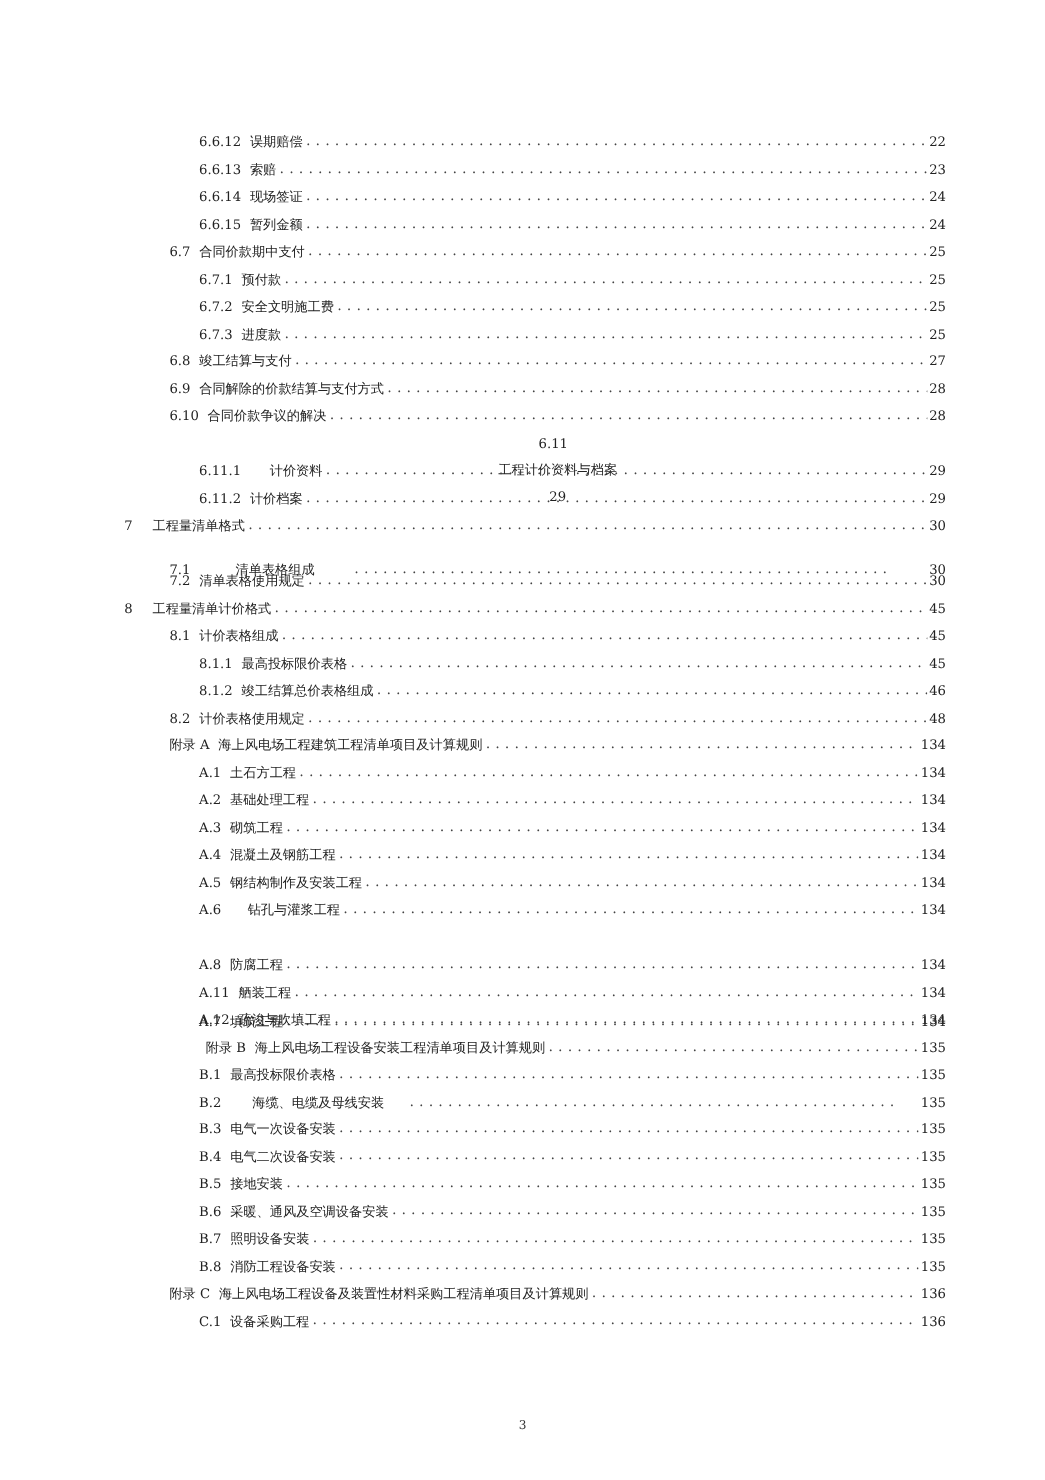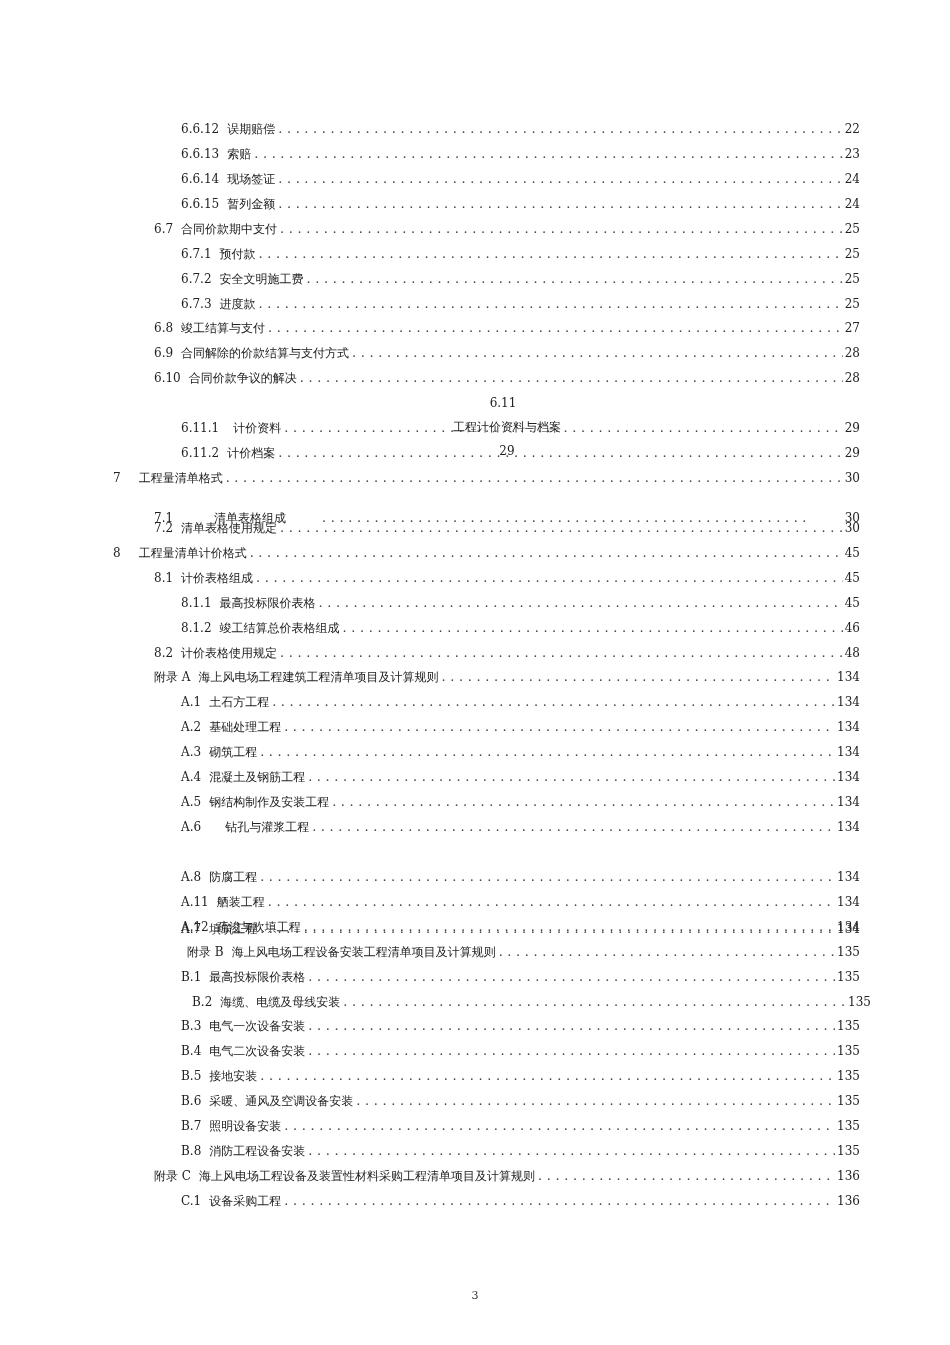--- a/index.html
+++ b/index.html
@@ -99,21 +99,21 @@
       <span class="leader"></span>
       <span class="page">28</span>
     </div>
     <div class="toc-row" style="top: 274.23px; left: 154px; width: 706px; flex-direction: column;">
       <span class="num" style="margin-right: 8px;">6.11</span>
       <span class="title">工程计价资料与档案</span>
       <span class="leader"></span>
       <span class="page">29</span>
     </div>
     <div class="toc-row" style="top: 299.16px; left: 181px; width: 679px;">
-      <span class="num" style="margin-right: 14px;">6.11.1</span>
+      <span class="num" style="margin-right: 26px;">6.11.1</span>
       <span class="title">计价资料</span>
       <span class="leader"></span>
       <span class="page">29</span>
     </div>
     <div class="toc-row" style="top: 324.09px; left: 181px; width: 679px;">
       <span class="num" style="margin-right: 8px;">6.11.2</span>
       <span class="title">计价档案</span>
       <span class="leader"></span>
       <span class="page">29</span>
     </div>
@@ -236,21 +236,21 @@
       <span class="title">海上风电场工程设备安装工程清单项目及计算规则</span>
       <span class="leader"></span>
       <span class="page">135</span>
     </div>
     <div class="toc-row" style="top: 847.62px; left: 181px; width: 679px;">
       <span class="num" style="margin-right: 8px;">B.1</span>
       <span class="title">最高投标限价表格</span>
       <span class="leader"></span>
       <span class="page">135</span>
     </div>
-    <div class="toc-row" style="top: 872.55px; left: 192px; width: 679px;">
+    <div class="toc-row" style="top: 872.55px; left: 181px; width: 679px; gap: 20px;">
       <span class="num" style="margin-right: 8px;">B.2</span>
       <span class="title">海缆、电缆及母线安装</span>
       <span class="leader"></span>
       <span class="page">135</span>
     </div>
     <div class="toc-row" style="top: 897.48px; left: 181px; width: 679px;">
       <span class="num" style="margin-right: 8px;">B.3</span>
       <span class="title">电气一次设备安装</span>
       <span class="leader"></span>
       <span class="page">135</span>

